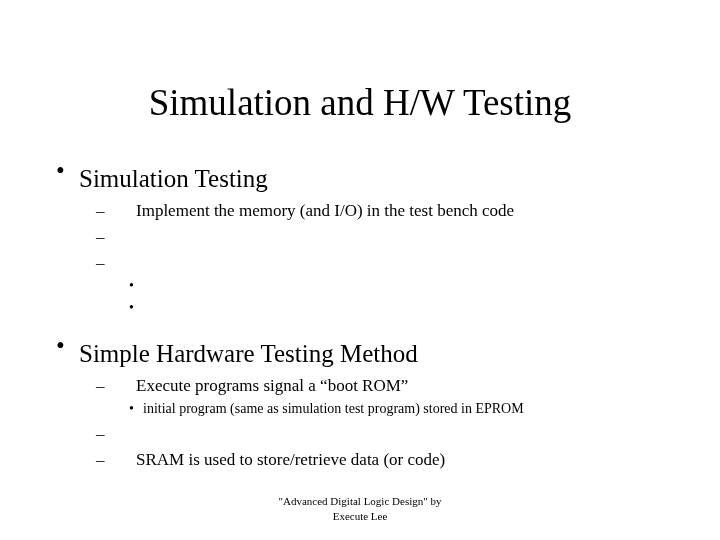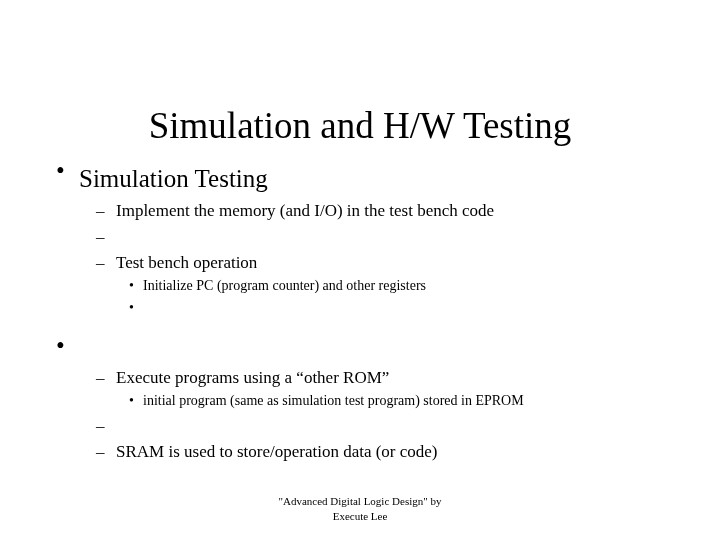--- a/index.html
+++ b/index.html
@@ -20,21 +20,21 @@
     position: relative;
     width: 720px;
     height: 540px;
     box-sizing: border-box;
   }
 
   
   .slide-title {
     position: absolute;
     left: 0;
-    top: 79px;
+    top: 56px;
     width: 720px;
     text-align: center;
     font-size: 37px;
     line-height: 44px;
     font-weight: normal;
     letter-spacing: 0px;
     white-space: nowrap;
   }
 
   
@@ -77,20 +77,21 @@
   .lvl2 .marker {
     width: 20px;
     flex: 0 0 20px;
     font-size: 17px;
     line-height: 25px;
   }
   .lvl2 .text {
     font-size: 17px;
     line-height: 25px;
     max-width: 478px;
+    margin-left: 20px;
   }
 
   
   .lvl3 {
     padding-left: 129px;
     margin-top: 0px;
   }
   .lvl3 .marker {
     width: 14px;
     flex: 0 0 14px;
@@ -138,57 +139,56 @@
       <span class="marker">–</span>
       <span class="text">Implement the memory (and I/O) in the test bench code</span>
     </div>
 
     <div class="bullet-row lvl2">
       <span class="marker">–</span>
     </div>
 
     <div class="bullet-row lvl2">
       <span class="marker">–</span>
-      <span class="text">Test bench operation</span>
     </div>
 
     <div class="bullet-row lvl3">
       <span class="marker">•</span>
-      <span class="text">Initialize PC (program counter) and other registers</span>
     </div>
 
     <div class="bullet-row lvl3">
       <span class="marker">•</span>
     </div>
 
     <div class="gap-section"></div>
 
     <div class="bullet-row lvl1">
       <span class="marker">•</span>
+      <span class="text">Simple Hardware Testing Method</span>
     </div>
 
     <div class="gap-small"></div>
 
     <div class="bullet-row lvl2">
       <span class="marker">–</span>
-      <span class="text">Execute programs using a “other ROM”</span>
+      <span class="text">Execute programs signal a “boot ROM”</span>
     </div>
 
     <div class="bullet-row lvl3">
       <span class="marker">•</span>
       <span class="text">initial program (same as simulation test program) stored in EPROM</span>
     </div>
 
     <div class="bullet-row lvl2">
       <span class="marker">–</span>
     </div>
 
     <div class="bullet-row lvl2">
       <span class="marker">–</span>
-      <span class="text">SRAM is used to store/operation data (or code)</span>
+      <span class="text">SRAM is used to store/retrieve data (or code)</span>
     </div>
 
   </div>
 
   <div class="footer">
     <span class="footer-line">"Advanced Digital Logic Design" by</span>
     <span class="footer-line">Execute Lee</span>
   </div>
 
 </div>

